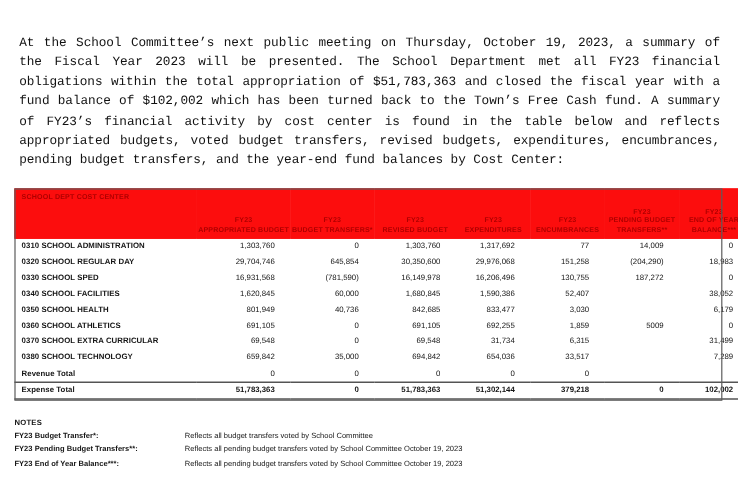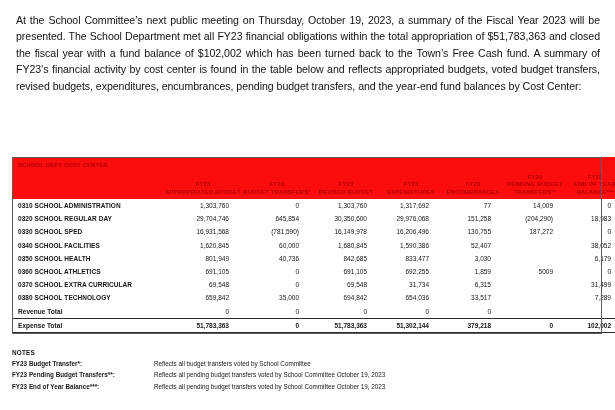--- a/index.html
+++ b/index.html
@@ -13,27 +13,28 @@
     font-family: "Liberation Sans", sans-serif;
     color: #1a1a1a;
     overflow: hidden;
     position: relative;
   }
 
   
   .intro {
     position: absolute;
     left: 16px;
-    top: 12px;
+    top: 28px;
     width: 584px;
     font-size: 10.6px;
     line-height: 16.4px;
     text-align: justify;
     color: #111111;
     letter-spacing: -0.05px;
+    font-family: Liberation Mono, monospace;
   }
 
   
   .table-wrap {
     position: absolute;
     left: 12px;
     top: 157px;
     width: 592px;
   }
   table.budget {

